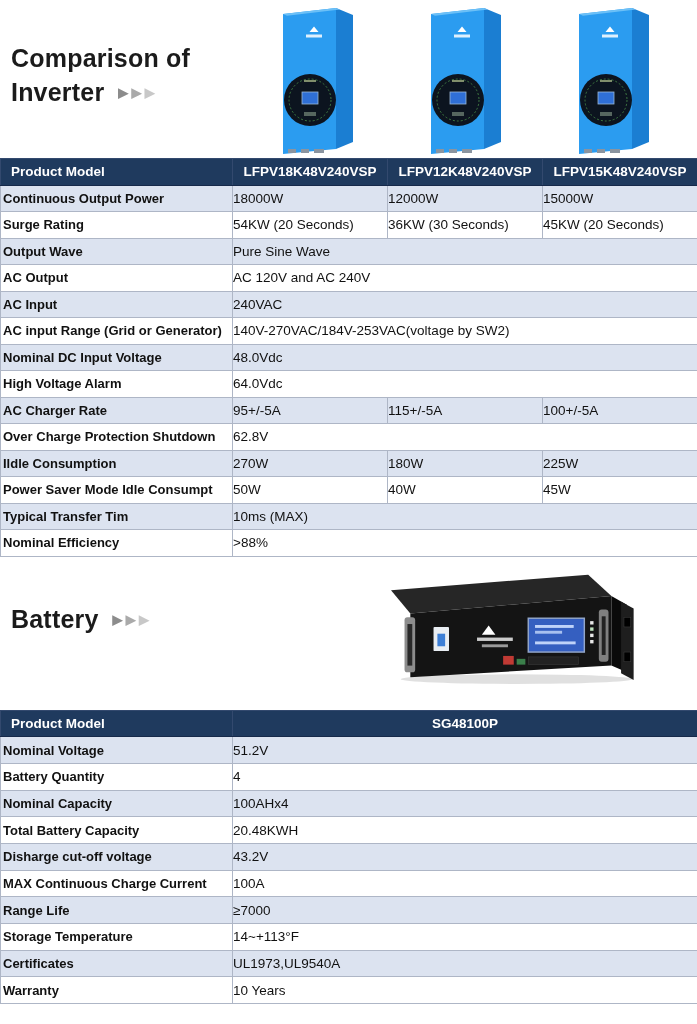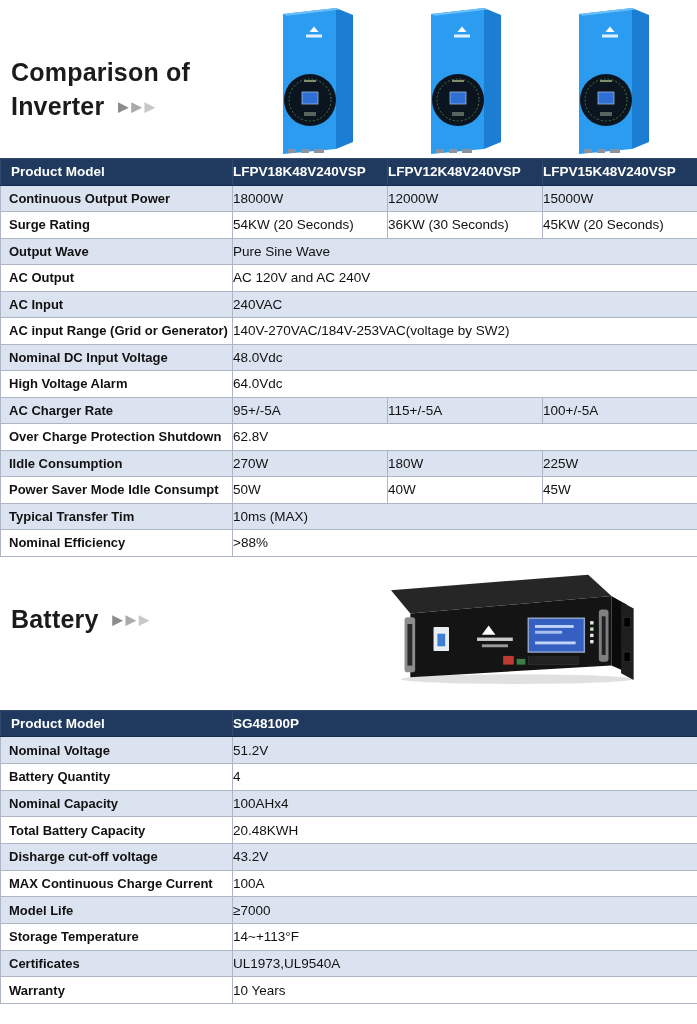--- a/index.html
+++ b/index.html
@@ -5,40 +5,40 @@
   :root{
     --headerNavy:#1f3a5e; --rowBlue:#dce3f0; --rowWhite:#ffffff;
     --tableBorder:#aeb6c6; --headerBorder:#33496e; --titleText:#1b1b1b;
     --arrow1:#8c8c8c; --arrow2:#aaaaaa; --arrow3:#c8c8c8;
     --inverterBlue:#2b9cf0; --inverterSide:#1b7ed2;
   }
   *{box-sizing:border-box;margin:0;padding:0}
   html,body{width:697px;height:1024px;background:#fff;overflow:hidden;
     font-family:"Liberation Sans", sans-serif;}
   .hero{position:relative;width:697px;height:158px;background:#fff}
-  .hero-title{position:absolute;left:11px;top:56px;font-size:25px;font-weight:bold;
+  .hero-title{position:absolute;left:11px;top:42px;font-size:25px;font-weight:bold;
     color:var(--titleText);line-height:1.35;letter-spacing:.2px}
   .hero-title .line2{display:flex;align-items:center;gap:14px}
   .arrows{display:inline-flex;gap:3px;font-size:13px;line-height:1}
   .arrows .a1{color:var(--arrow1)} .arrows .a2{color:var(--arrow2)} .arrows .a3{color:var(--arrow3)}
   .inv{position:absolute;top:6px}
   #inv1{left:274px} #inv2{left:422px} #inv3{left:570px}
   .inv-front{fill:var(--inverterBlue)} .inv-side{fill:var(--inverterSide)}
   .battery-hero{height:153px}
   .battery-hero .hero-title{top:46px}
   .battery-img{position:absolute;left:362px;top:4px}
   .spec-table-wrap{width:644px}
   table{border-collapse:collapse;table-layout:fixed;width:697px;background:#fff}
   th,td{border:1px solid var(--tableBorder);font-size:13.5px;color:#111;
     overflow:hidden;white-space:nowrap;vertical-align:middle;padding:0}
   thead th{background:var(--headerNavy);color:#ffffff;font-weight:bold;
     border-color:var(--headerBorder);border-bottom-color:#16294a}
   th.h-label{text-align:left;padding-left:10px}
-  th.h-val{text-align:left}
-  td.label{font-weight:bold;text-align:left;padding-left:8px;font-size:13px}
+  th.h-val{text-align:center}
+  td.label{font-weight:bold;text-align:left;padding-left:2px;font-size:13px}
   td.val{text-align:left}
   tr.blue td{background:var(--rowBlue)}
   tr.white td{background:var(--rowWhite)}
   #inverter-table tr{height:26.5px}
   #battery-table tr{height:26.7px}
 </style>
 </head>
 <body>
 
 <section class="hero">
@@ -262,21 +262,21 @@
         </tr>
         <tr class="blue">
           <td class="label">Disharge cut-off voltage</td>
           <td class="val" colspan="1">43.2V</td>
         </tr>
         <tr class="white">
           <td class="label">MAX Continuous Charge Current</td>
           <td class="val" colspan="1">100A</td>
         </tr>
         <tr class="blue">
-          <td class="label">Model Life</td>
+          <td class="label">Range Life</td>
           <td class="val" colspan="1">≥7000</td>
         </tr>
         <tr class="white">
           <td class="label">Storage Temperature</td>
           <td class="val" colspan="1">14~+113°F</td>
         </tr>
         <tr class="blue">
           <td class="label">Certificates</td>
           <td class="val" colspan="1">UL1973,UL9540A</td>
         </tr>

